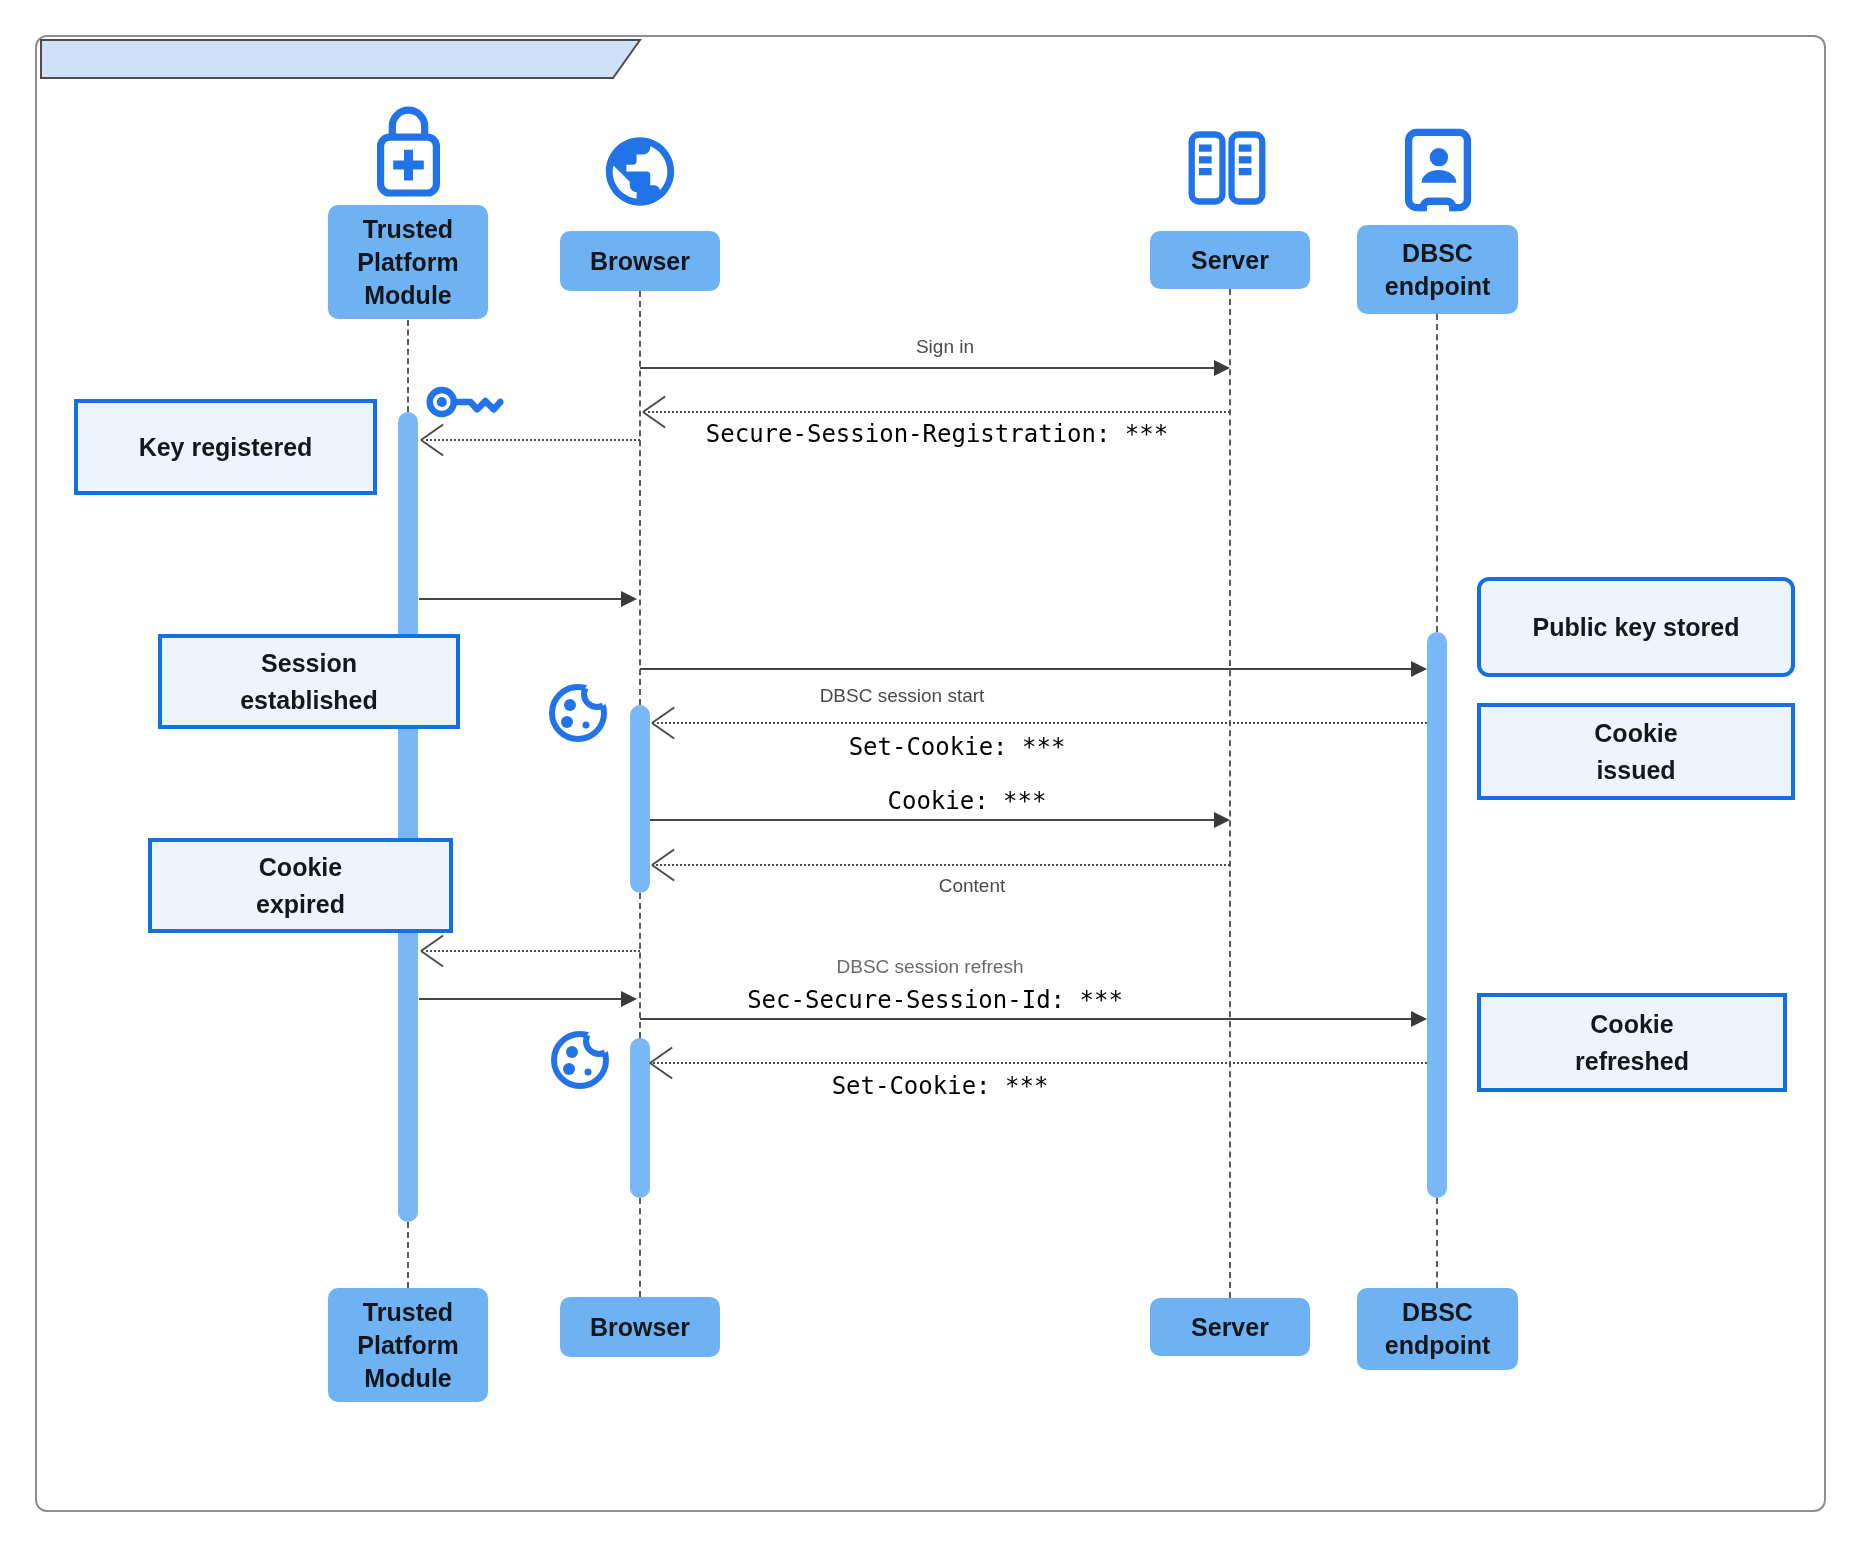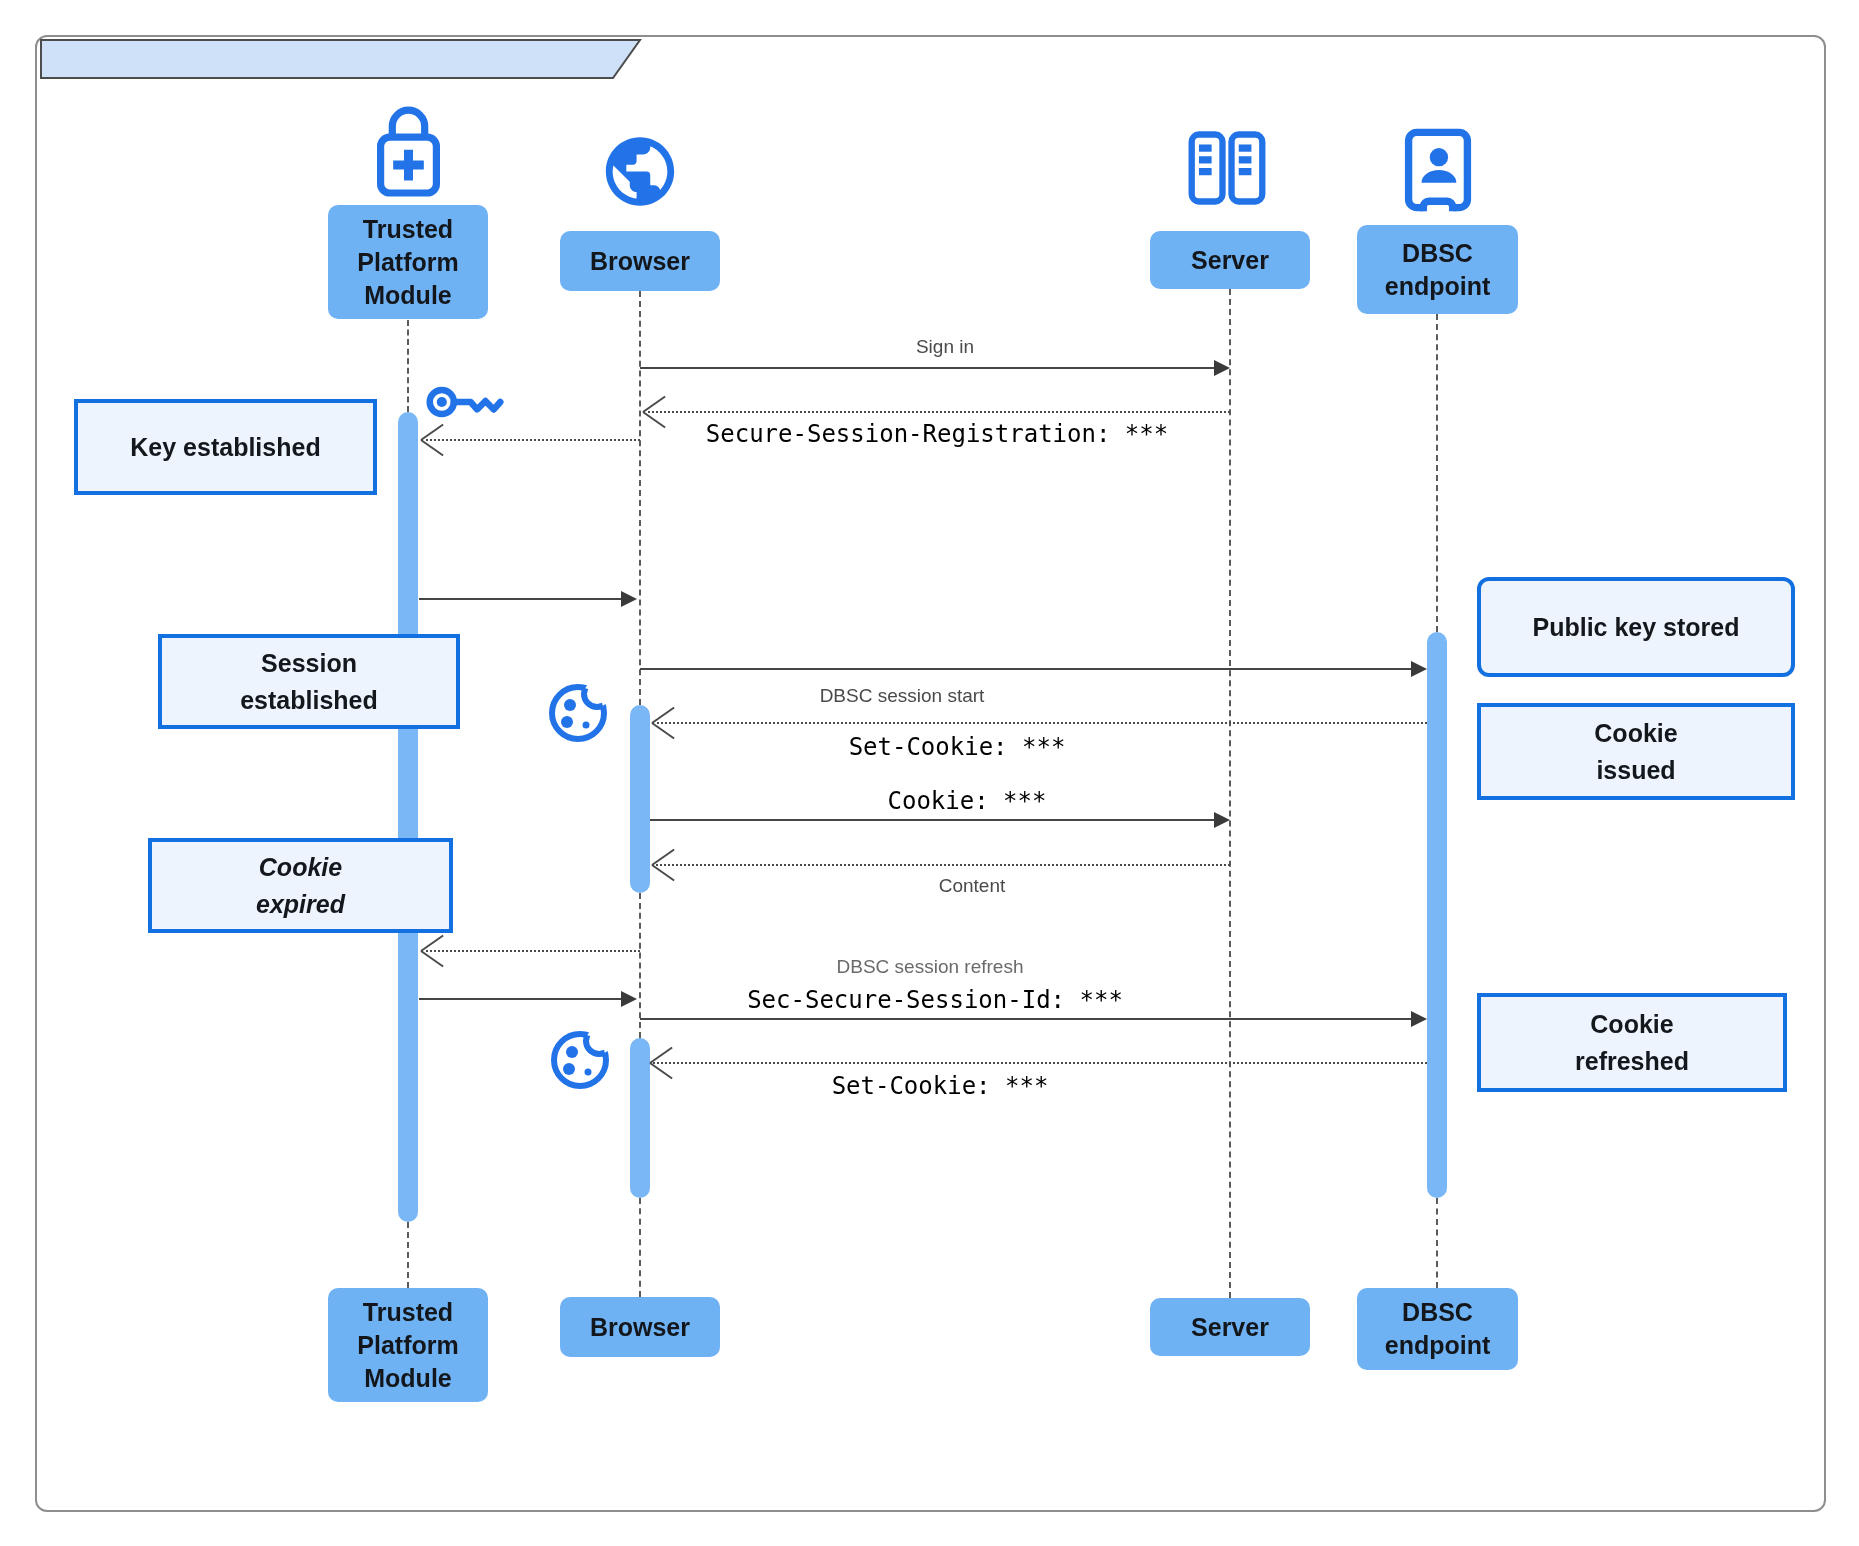--- a/index.html
+++ b/index.html
@@ -162,26 +162,26 @@
   <div class="ln solid" style="left:640px;top:1018px;width:771px;"></div>
   <div class="tri-r" style="left:1411px;top:1011px;"></div>
   <div class="mlabel dim" style="left:930px;top:956px;">DBSC session refresh</div>
   <div class="mmono" style="left:935px;top:986px;">Sec-Secure-Session-Id: ***</div>
 
   <div class="ln dash" style="left:650px;top:1062px;width:777px;"></div>
   <div class="chev" style="left:650px;top:1048px;"></div>
   <div class="mmono" style="left:940px;top:1072px;">Set-Cookie: ***</div>
 
   <div class="note" style="left:74px;top:399px;width:303px;height:96px;">
-    <span class="ntext" style="max-width:270px;">Key established</span>
+    <span class="ntext" style="max-width:270px;">Key registered</span>
   </div>
   <div class="note" style="left:158px;top:634px;width:302px;height:95px;">
     <span class="ntext" style="max-width:190px;">Session established</span>
   </div>
-  <div class="note" style="left:148px;top:838px;width:305px;height:95px;font-style:italic;">
+  <div class="note" style="left:148px;top:838px;width:305px;height:95px;">
     <span class="ntext" style="max-width:160px;">Cookie expired</span>
   </div>
   <div class="note" style="left:1477px;top:577px;width:318px;height:100px;border-radius:12px;">
     <span class="ntext" style="max-width:290px;">Public key stored</span>
   </div>
   <div class="note" style="left:1477px;top:703px;width:318px;height:97px;">
     <span class="ntext" style="max-width:130px;">Cookie issued</span>
   </div>
   <div class="note" style="left:1477px;top:993px;width:310px;height:99px;">
     <span class="ntext" style="max-width:160px;">Cookie refreshed</span>

